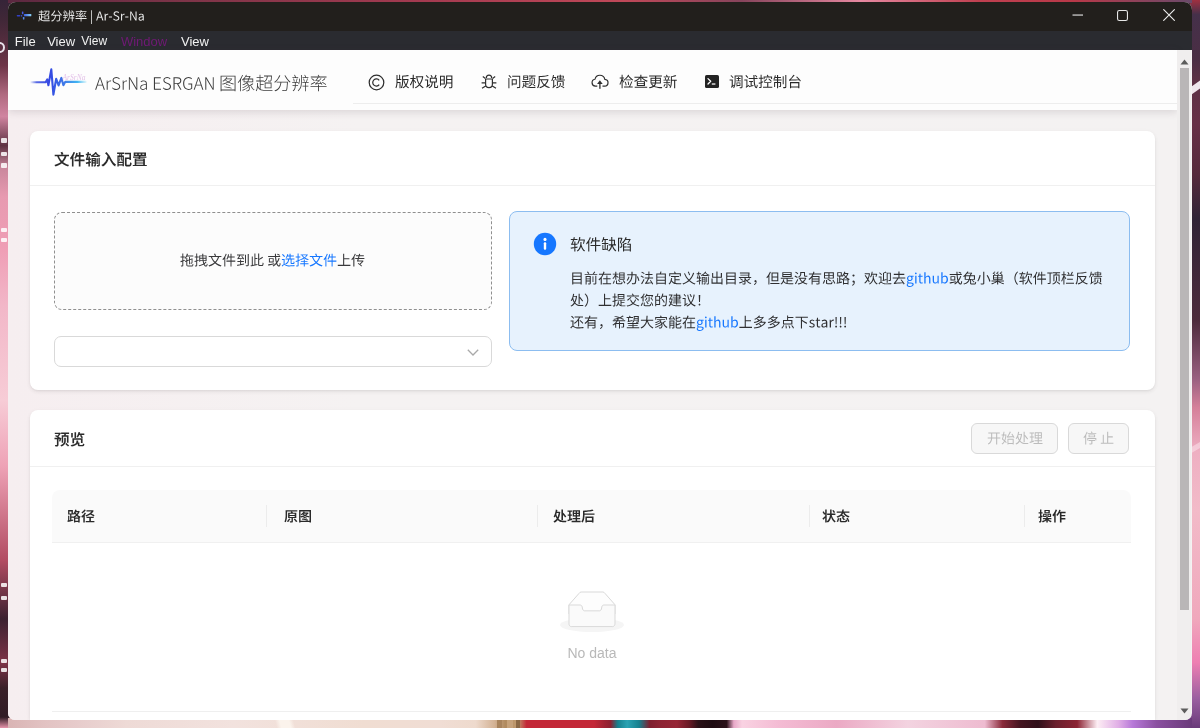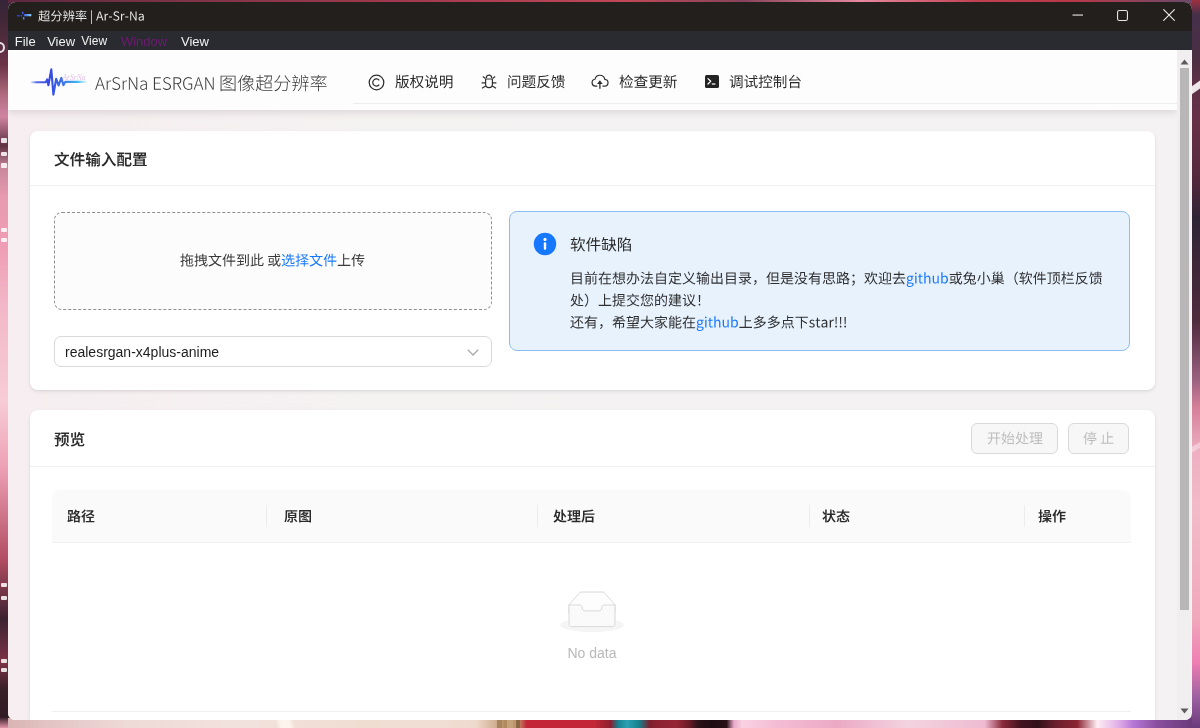--- a/index.html
+++ b/index.html
@@ -167,21 +167,20 @@
       <div class="abs" style="left:30px;top:185px;width:1125px;height:1px;background:#f0f0f0"></div>
       <div class="abs" style="left:54px;top:212px;width:438px;height:98px;background:#fcfcfc;border:1px dashed #8f8f8f;border-radius:8px"></div>
       <svg style="position:absolute;left:180.4px;top:250.1px;overflow:visible" width="187.1" height="21.0">
         <g transform="translate(0,15.4)">
           <path transform="translate(0.0,0)" fill="#3a3a3c" d="M0.4 -4.3Q1.2 -4.5 2.4 -4.8Q3.5 -5.2 4.7 -5.6L4.9 -4.6Q3.8 -4.3 2.7 -3.9Q1.6 -3.5 0.7 -3.2ZM0.5 -8.9H4.8V-8H0.5ZM2.3 -11.8H3.3V-0.2Q3.3 0.2 3.2 0.5Q3.1 0.7 2.9 0.9Q2.6 1 2.2 1Q1.7 1.1 1.1 1.1Q1.1 0.9 1 0.6Q0.9 0.3 0.8 0.1Q1.2 0.1 1.6 0.1Q2 0.1 2.1 0.1Q2.2 0.1 2.3 0Q2.3 -0 2.3 -0.2ZM6.6 -9.8H13.3V-8.8H6.6ZM9 -8.4H9.9V-1.2H9ZM6.9 -11.8 8 -11.5Q7.7 -10.6 7.3 -9.7Q6.9 -8.7 6.4 -8Q5.9 -7.2 5.4 -6.6Q5.3 -6.6 5.1 -6.8Q4.9 -6.9 4.8 -7Q4.6 -7.1 4.5 -7.2Q5.3 -8 5.9 -9.2Q6.6 -10.4 6.9 -11.8ZM4.9 -4.3 11.8 -7 12.1 -6.1 5.2 -3.5ZM6.3 -7.3H7.3V-0.6Q7.3 -0.3 7.3 -0.2Q7.4 -0 7.6 0Q7.9 0.1 8.3 0.1Q8.5 0.1 8.8 0.1Q9.1 0.1 9.5 0.1Q9.9 0.1 10.3 0.1Q10.8 0.1 11.1 0.1Q11.4 0.1 11.6 0.1Q12 0.1 12.2 -0Q12.3 -0.2 12.4 -0.5Q12.5 -0.8 12.5 -1.5Q12.7 -1.4 13 -1.3Q13.2 -1.2 13.4 -1.1Q13.4 -0.3 13.2 0.2Q13 0.6 12.7 0.8Q12.3 1 11.7 1Q11.5 1 11.2 1Q10.9 1 10.4 1Q10 1 9.5 1Q9.1 1 8.7 1Q8.4 1 8.3 1Q7.5 1 7.1 0.9Q6.6 0.7 6.5 0.4Q6.3 0 6.3 -0.6ZM11.6 -6.8H11.5L11.7 -7L11.9 -7.2L12.6 -6.9L12.5 -6.7Q12.5 -6 12.5 -5.4Q12.5 -4.7 12.5 -4.1Q12.5 -3.6 12.5 -3.2Q12.5 -2.8 12.4 -2.6Q12.4 -2.3 12.2 -2.1Q12.1 -1.9 11.8 -1.8Q11.5 -1.7 11.2 -1.7Q10.9 -1.7 10.6 -1.7Q10.6 -1.9 10.6 -2.2Q10.5 -2.4 10.4 -2.6Q10.6 -2.6 10.9 -2.6Q11.1 -2.6 11.2 -2.6Q11.3 -2.6 11.4 -2.7Q11.5 -2.7 11.5 -2.9Q11.5 -3 11.6 -3.5Q11.6 -4.1 11.6 -4.9Q11.6 -5.8 11.6 -6.8ZM14.5 -4.3Q15.3 -4.5 16.4 -4.9Q17.5 -5.2 18.6 -5.6L18.7 -4.6Q17.7 -4.3 16.7 -3.9Q15.6 -3.6 14.7 -3.3ZM14.7 -8.9H18.7V-8H14.7ZM16.2 -11.8H17.2V-0.1Q17.2 0.3 17.1 0.5Q17 0.8 16.8 0.9Q16.5 1 16.1 1.1Q15.7 1.1 15.1 1.1Q15.1 0.9 15 0.6Q14.9 0.3 14.8 0.1Q15.2 0.1 15.6 0.1Q15.9 0.1 16 0.1Q16.2 0.1 16.2 -0.1ZM19.7 -10H26.6V-4.3H19.7V-5.2H25.6V-9.1H19.7ZM19.2 -10H20.2V-3.6H19.2ZM19.7 -7.6H26.1V-6.7H19.7ZM22.2 -11.7H23.3Q23.3 -9.7 23.4 -7.9Q23.4 -6.1 23.7 -4.6Q23.9 -3.1 24.2 -2.1Q24.6 -1 25.1 -0.5Q25.5 0.1 26.1 0.1Q26.4 0.1 26.6 -0.3Q26.7 -0.8 26.8 -2Q26.9 -1.8 27.2 -1.7Q27.4 -1.5 27.6 -1.5Q27.5 -0.5 27.3 0.1Q27.2 0.7 26.9 0.9Q26.6 1.1 26 1.1Q25.1 1.1 24.5 0.5Q23.9 -0.2 23.4 -1.4Q23 -2.5 22.7 -4.1Q22.5 -5.7 22.4 -7.7Q22.2 -9.6 22.2 -11.7ZM25.6 -3.9 26.6 -3.5Q25.9 -2.4 24.7 -1.5Q23.5 -0.7 22.1 -0.1Q20.7 0.5 19.2 0.9Q19.2 0.8 19.1 0.6Q19 0.5 18.9 0.3Q18.7 0.1 18.6 0Q20.1 -0.3 21.4 -0.9Q22.8 -1.4 23.9 -2.1Q25 -2.9 25.6 -3.9ZM38.1 -8.8 39.2 -8.5Q38.3 -6 37 -4.1Q35.6 -2.3 33.6 -1Q31.7 0.3 29.2 1.1Q29.1 1 29 0.8Q28.9 0.6 28.7 0.4Q28.6 0.2 28.5 0.1Q31 -0.6 32.9 -1.8Q34.7 -3 36 -4.7Q37.4 -6.4 38.1 -8.8ZM31.8 -8.8Q32.6 -6.6 33.9 -4.8Q35.3 -3.1 37.2 -1.8Q39.1 -0.6 41.5 0.1Q41.4 0.2 41.3 0.3Q41.2 0.5 41 0.7Q40.9 0.9 40.8 1Q38.3 0.3 36.4 -1Q34.5 -2.3 33.1 -4.2Q31.7 -6.1 30.8 -8.4ZM28.7 -9.3H41.4V-8.3H28.7ZM33.9 -11.5 35 -11.9Q35.3 -11.4 35.7 -10.7Q36 -10.1 36.1 -9.7L35 -9.3Q34.8 -9.8 34.5 -10.4Q34.2 -11 33.9 -11.5ZM50.5 -11.6H51.5V1.1H50.5ZM48 -11.1 49.1 -10.9Q48.9 -9.9 48.6 -8.9Q48.3 -8 48 -7.2Q47.6 -6.4 47.2 -5.7Q47.1 -5.8 47 -5.9Q46.8 -6 46.6 -6.1Q46.5 -6.2 46.3 -6.3Q46.7 -6.8 47.1 -7.6Q47.4 -8.4 47.6 -9.3Q47.9 -10.1 48 -11.1ZM48.2 -8.9H54.7V-7.9H47.9ZM46.4 -4.8H55.3V-3.7H46.4ZM45.7 -11.7 46.7 -11.4Q46.3 -10.2 45.7 -9.1Q45.1 -7.9 44.5 -6.9Q43.8 -5.9 43 -5.1Q43 -5.2 42.9 -5.4Q42.8 -5.6 42.7 -5.8Q42.5 -6 42.4 -6.1Q43.1 -6.8 43.7 -7.7Q44.3 -8.6 44.9 -9.6Q45.4 -10.6 45.7 -11.7ZM44.3 -8.1 45.3 -9.1 45.3 -9.1V1.1H44.3ZM57.4 -4.4H63.9V-3.5H57.4ZM60.1 -6H61.1V-0.5H60.1ZM56.9 -0.6Q57.8 -0.7 58.9 -0.9Q60.1 -1.1 61.4 -1.4Q62.7 -1.6 64.1 -1.9L64.1 -0.9Q62.9 -0.7 61.6 -0.5Q60.3 -0.2 59.2 0Q58 0.2 57.1 0.4ZM57 -10.8H64.2V-9.9H57ZM61.3 -9 62.1 -9.5Q62.5 -9 62.9 -8.4Q63.3 -7.9 63.6 -7.4Q64 -6.8 64.2 -6.4L63.4 -5.9Q63.2 -6.3 62.8 -6.8Q62.5 -7.4 62.1 -8Q61.7 -8.5 61.3 -9ZM65 -10.6H66V-2.1H65ZM67.7 -11.5H68.8V-0.5Q68.8 -0 68.6 0.2Q68.5 0.5 68.2 0.6Q67.9 0.7 67.3 0.8Q66.8 0.8 66 0.8Q66 0.6 65.8 0.3Q65.7 -0 65.6 -0.2Q66.2 -0.2 66.7 -0.2Q67.3 -0.2 67.4 -0.2Q67.6 -0.2 67.7 -0.3Q67.7 -0.3 67.7 -0.5ZM57.7 -6.2Q57.6 -6.3 57.6 -6.4Q57.5 -6.6 57.5 -6.8Q57.4 -7 57.3 -7.1Q57.5 -7.2 57.6 -7.3Q57.8 -7.5 58 -7.8Q58.1 -7.9 58.4 -8.4Q58.7 -8.8 59 -9.4Q59.3 -10 59.5 -10.6L60.5 -10.2Q60.2 -9.6 59.9 -8.9Q59.5 -8.3 59.1 -7.7Q58.7 -7.2 58.3 -6.7V-6.7Q58.3 -6.7 58.2 -6.6Q58.1 -6.6 58 -6.5Q57.9 -6.4 57.8 -6.3Q57.7 -6.2 57.7 -6.2ZM57.7 -6.2 57.6 -6.9 58.2 -7.2 62.9 -7.6Q63 -7.4 63.1 -7.2Q63.3 -7 63.4 -6.8Q61.9 -6.7 61 -6.6Q60 -6.5 59.4 -6.4Q58.8 -6.4 58.4 -6.3Q58.1 -6.3 57.9 -6.2Q57.8 -6.2 57.7 -6.2ZM74.7 -7.4H77.4V-6.4H74.7ZM74.4 -11.8H75.4V-0.5L74.4 -0.4ZM71.8 -8.9H72.8V-0.1L71.8 -0ZM70.6 -0.2Q71.5 -0.3 72.6 -0.5Q73.7 -0.7 74.9 -0.9Q76.2 -1.1 77.4 -1.4L77.5 -0.3Q76.3 -0.1 75.1 0.1Q73.9 0.3 72.8 0.6Q71.7 0.8 70.8 0.9ZM82.2 -8.7 83.1 -7.9Q82.5 -7.4 81.8 -7Q81.1 -6.6 80.3 -6.2Q79.6 -5.7 78.8 -5.4Q78.8 -5.6 78.7 -5.8Q78.5 -6.1 78.4 -6.2Q79.1 -6.6 79.8 -7Q80.5 -7.4 81.2 -7.9Q81.8 -8.3 82.2 -8.7ZM78.1 -11.8H79.2V-1.2Q79.2 -0.7 79.4 -0.5Q79.5 -0.4 79.9 -0.4Q80 -0.4 80.3 -0.4Q80.5 -0.4 80.9 -0.4Q81.2 -0.4 81.4 -0.4Q81.7 -0.4 81.8 -0.4Q82.1 -0.4 82.3 -0.6Q82.4 -0.8 82.5 -1.3Q82.6 -1.9 82.6 -2.9Q82.8 -2.7 83.1 -2.6Q83.4 -2.4 83.6 -2.4Q83.5 -1.3 83.4 -0.6Q83.2 0.1 82.9 0.4Q82.6 0.7 81.9 0.7Q81.8 0.7 81.5 0.7Q81.2 0.7 80.9 0.7Q80.5 0.7 80.2 0.7Q79.9 0.7 79.8 0.7Q79.1 0.7 78.8 0.5Q78.4 0.3 78.3 -0.1Q78.1 -0.5 78.1 -1.3ZM94.9 -11.7H96Q96 -10.1 96.1 -8.6Q96.2 -7.2 96.4 -5.8Q96.6 -4.5 96.8 -3.4Q97.1 -2.4 97.5 -1.6Q97.8 -0.8 98.2 -0.4Q98.6 0 99 0Q99.3 0 99.5 -0.6Q99.6 -1.2 99.7 -2.6Q99.9 -2.4 100.1 -2.2Q100.4 -2.1 100.6 -2Q100.5 -0.8 100.3 -0.1Q100.1 0.6 99.8 0.9Q99.5 1.1 98.9 1.1Q98.2 1.1 97.7 0.6Q97.1 0.2 96.7 -0.7Q96.2 -1.6 95.9 -2.8Q95.6 -4 95.3 -5.4Q95.1 -6.9 95 -8.5Q94.9 -10.1 94.9 -11.7ZM96.8 -11.1 97.4 -11.7Q97.9 -11.5 98.3 -11.3Q98.8 -11 99.2 -10.8Q99.6 -10.5 99.9 -10.3L99.2 -9.5Q99 -9.8 98.6 -10.1Q98.2 -10.3 97.7 -10.6Q97.3 -10.9 96.8 -11.1ZM98.6 -7.5 99.7 -7.2Q98.8 -4.4 97.2 -2.3Q95.6 -0.2 93.4 1.1Q93.3 1 93.2 0.9Q93 0.7 92.9 0.6Q92.7 0.4 92.6 0.3Q94.8 -0.9 96.3 -2.9Q97.8 -4.8 98.6 -7.5ZM88.1 -9.5H100.2V-8.5H88.1ZM88 -0.9Q88.8 -1.1 89.8 -1.3Q90.8 -1.5 91.9 -1.7Q93.1 -1.9 94.2 -2.2L94.3 -1.2Q93.2 -0.9 92.1 -0.7Q91 -0.5 90 -0.2Q89 -0 88.2 0.2ZM89.9 -6.3V-3.9H92.7V-6.3ZM88.9 -7.2H93.7V-3H88.9Z"></path>
           <path transform="translate(101.1,0)" fill="#1677ff" d="M4.5 -6.9H13.3V-5.9H4.5ZM6.1 -9.8H12.7V-8.9H6.1ZM8.4 -11.7H9.5V-6.4H8.4ZM6.3 -11.3 7.2 -11.1Q7 -10.1 6.5 -9.1Q6 -8.1 5.5 -7.5Q5.4 -7.6 5.2 -7.7Q5 -7.8 4.9 -7.9Q4.7 -8 4.6 -8Q5.1 -8.7 5.6 -9.5Q6 -10.4 6.3 -11.3ZM9.5 -6.4H10.5V-2.7Q10.5 -2.4 10.6 -2.4Q10.7 -2.3 10.9 -2.3Q11 -2.3 11.1 -2.3Q11.3 -2.3 11.5 -2.3Q11.7 -2.3 11.8 -2.3Q12 -2.3 12.1 -2.3Q12.2 -2.3 12.3 -2.4Q12.4 -2.5 12.4 -2.9Q12.5 -3.2 12.5 -3.9Q12.6 -3.9 12.8 -3.8Q12.9 -3.7 13.1 -3.6Q13.3 -3.6 13.4 -3.5Q13.4 -2.6 13.3 -2.2Q13.1 -1.7 12.9 -1.5Q12.6 -1.3 12.2 -1.3Q12.1 -1.3 11.9 -1.3Q11.7 -1.3 11.5 -1.3Q11.3 -1.3 11.1 -1.3Q10.9 -1.3 10.8 -1.3Q10.3 -1.3 10 -1.4Q9.7 -1.5 9.6 -1.8Q9.5 -2.1 9.5 -2.7ZM7.1 -6.4H8.1Q8 -5.4 7.8 -4.6Q7.6 -3.9 7.3 -3.2Q6.9 -2.6 6.3 -2Q5.7 -1.5 4.7 -1.2Q4.7 -1.3 4.6 -1.5Q4.5 -1.6 4.3 -1.8Q4.2 -1.9 4.1 -2Q5 -2.3 5.5 -2.7Q6 -3.2 6.4 -3.7Q6.7 -4.3 6.8 -4.9Q7 -5.6 7.1 -6.4ZM0.9 -10.7 1.6 -11.3Q2.1 -11 2.5 -10.6Q2.9 -10.2 3.3 -9.8Q3.7 -9.4 3.9 -9L3 -8.4Q2.8 -8.7 2.5 -9.1Q2.1 -9.5 1.7 -10Q1.3 -10.4 0.9 -10.7ZM3.5 -6.4V-1H2.5V-5.4H0.8V-6.4ZM3.4 -1.4Q3.8 -1.4 4.1 -1.2Q4.4 -1 4.9 -0.6Q5.5 -0.3 6.4 -0.1Q7.3 -0 8.4 -0Q9.2 -0 10.1 -0.1Q11.1 -0.1 11.9 -0.2Q12.8 -0.2 13.5 -0.3Q13.5 -0.2 13.4 0Q13.3 0.3 13.3 0.5Q13.2 0.7 13.2 0.8Q12.8 0.8 12.2 0.9Q11.6 0.9 10.9 0.9Q10.2 0.9 9.6 0.9Q8.9 1 8.4 1Q7.2 1 6.3 0.8Q5.4 0.7 4.7 0.3Q4.3 0 4 -0.2Q3.6 -0.5 3.4 -0.5Q3.1 -0.5 2.8 -0.3Q2.5 -0 2.1 0.3Q1.7 0.7 1.3 1.1L0.6 0.2Q1.1 -0.2 1.6 -0.6Q2.1 -1 2.6 -1.2Q3 -1.4 3.4 -1.4ZM14.5 -4.4Q15.3 -4.6 16.5 -5Q17.7 -5.4 19 -5.8L19.1 -4.8Q18 -4.4 16.8 -4.1Q15.7 -3.7 14.8 -3.4ZM14.6 -8.9H19.2V-8H14.6ZM16.5 -11.8H17.5V-0.2Q17.5 0.3 17.4 0.5Q17.3 0.7 17 0.9Q16.8 1 16.3 1Q15.9 1.1 15.2 1.1Q15.2 0.9 15.1 0.6Q15 0.3 14.9 0.1Q15.4 0.1 15.7 0.1Q16.1 0.1 16.2 0.1Q16.5 0.1 16.5 -0.2ZM19.5 -11H25.9V-10.1H19.5ZM25.7 -11H25.9L26.1 -11.1L26.7 -10.7Q26.2 -9.7 25.4 -8.8Q24.7 -8 23.7 -7.3Q22.7 -6.6 21.7 -6.1Q20.6 -5.6 19.5 -5.3Q19.4 -5.5 19.3 -5.8Q19.1 -6 18.9 -6.2Q20 -6.4 21 -6.9Q22 -7.3 22.9 -7.9Q23.9 -8.5 24.6 -9.2Q25.3 -10 25.7 -10.8ZM21.1 -10.6Q21.7 -9.5 22.7 -8.6Q23.7 -7.7 24.9 -7.1Q26.2 -6.5 27.6 -6.2Q27.5 -6.1 27.4 -5.9Q27.3 -5.8 27.2 -5.6Q27.1 -5.4 27 -5.3Q25.5 -5.7 24.2 -6.4Q23 -7.1 22 -8.1Q21 -9 20.3 -10.3ZM19.8 -4.5H26.4V-3.6H19.8ZM19.1 -2.1H27.4V-1.2H19.1ZM22.7 -5.8H23.7V1.1H22.7ZM38.1 -8.8 39.2 -8.5Q38.3 -6 37 -4.1Q35.6 -2.3 33.6 -1Q31.7 0.3 29.2 1.1Q29.1 1 29 0.8Q28.9 0.6 28.7 0.4Q28.6 0.2 28.5 0.1Q31 -0.6 32.9 -1.8Q34.7 -3 36 -4.7Q37.4 -6.4 38.1 -8.8ZM31.8 -8.8Q32.6 -6.6 33.9 -4.8Q35.3 -3.1 37.2 -1.8Q39.1 -0.6 41.5 0.1Q41.4 0.2 41.3 0.3Q41.2 0.5 41 0.7Q40.9 0.9 40.8 1Q38.3 0.3 36.4 -1Q34.5 -2.3 33.1 -4.2Q31.7 -6.1 30.8 -8.4ZM28.7 -9.3H41.4V-8.3H28.7ZM33.9 -11.5 35 -11.9Q35.3 -11.4 35.7 -10.7Q36 -10.1 36.1 -9.7L35 -9.3Q34.8 -9.8 34.5 -10.4Q34.2 -11 33.9 -11.5ZM50.5 -11.6H51.5V1.1H50.5ZM48 -11.1 49.1 -10.9Q48.9 -9.9 48.6 -8.9Q48.3 -8 48 -7.2Q47.6 -6.4 47.2 -5.7Q47.1 -5.8 47 -5.9Q46.8 -6 46.6 -6.1Q46.5 -6.2 46.3 -6.3Q46.7 -6.8 47.1 -7.6Q47.4 -8.4 47.6 -9.3Q47.9 -10.1 48 -11.1ZM48.2 -8.9H54.7V-7.9H47.9ZM46.4 -4.8H55.3V-3.7H46.4ZM45.7 -11.7 46.7 -11.4Q46.3 -10.2 45.7 -9.1Q45.1 -7.9 44.5 -6.9Q43.8 -5.9 43 -5.1Q43 -5.2 42.9 -5.4Q42.8 -5.6 42.7 -5.8Q42.5 -6 42.4 -6.1Q43.1 -6.8 43.7 -7.7Q44.3 -8.6 44.9 -9.6Q45.4 -10.6 45.7 -11.7ZM44.3 -8.1 45.3 -9.1 45.3 -9.1V1.1H44.3Z"></path>
           <path transform="translate(157.1,0)" fill="#3a3a3c" d="M6.6 -7.2H12.3V-6.2H6.6ZM0.7 -0.6H13.3V0.5H0.7ZM6 -11.6H7.1V-0H6ZM17.7 -11.7 18.7 -11.4Q18.3 -10.2 17.6 -9.1Q17 -7.9 16.3 -6.9Q15.6 -5.9 14.8 -5.1Q14.8 -5.2 14.7 -5.4Q14.6 -5.6 14.5 -5.8Q14.3 -6 14.2 -6.1Q14.9 -6.8 15.6 -7.7Q16.2 -8.6 16.8 -9.6Q17.3 -10.6 17.7 -11.7ZM16.2 -8.1 17.2 -9.1 17.3 -9.1V1.1H16.2ZM20.6 -4.8H25.8V-3.8H20.6ZM25.5 -4.8H25.7L25.8 -4.9L26.6 -4.4Q26.1 -3.9 25.5 -3.2Q24.9 -2.5 24.2 -1.8Q23.6 -1 23 -0.4L22.1 -0.9Q22.7 -1.5 23.3 -2.3Q24 -3 24.6 -3.6Q25.1 -4.3 25.5 -4.7ZM22 -11.7 23.1 -11.5Q22.8 -10.6 22.5 -9.6Q22.3 -8.5 22 -7.5Q21.7 -6.4 21.4 -5.5Q21.1 -4.6 20.9 -3.8H19.8Q20 -4.6 20.3 -5.6Q20.6 -6.5 20.9 -7.6Q21.2 -8.7 21.5 -9.7Q21.8 -10.8 22 -11.7ZM18.9 -10.1H26.7V-9.2H18.9ZM18.1 -7.5H27.3V-6.5H18.1ZM20.6 -1.8 21.3 -2.4Q22 -2 22.7 -1.5Q23.4 -1 24 -0.5Q24.6 -0.1 25 0.3L24.2 1.1Q23.9 0.7 23.2 0.2Q22.6 -0.3 21.9 -0.8Q21.2 -1.3 20.6 -1.8Z"></path>
         </g>
       </svg>
       <div class="abs" style="left:54px;top:336px;width:438px;height:31px;background:#fff;border:1px solid #d9d9d9;border-radius:7px"></div>
-      <div class="abs" style="left:65px;top:344px;width:300px;font-size:14px;line-height:16px;color:#1d1d1d">realesrgan-x4plus-anime</div>
       <svg class="abs" style="left:467px;top:348.5px" width="12" height="7">
         <polyline points="0.8,0.8 6,6 11.2,0.8" fill="none" stroke="#a9a9a9" stroke-width="1.3"></polyline>
       </svg>
       <div class="abs" style="left:509px;top:211px;width:621px;height:140px;background:#e7f2fd;border:1px solid #8cbdf0;border-radius:8px"></div>
       <svg class="abs" style="left:533px;top:232px" width="24" height="24" viewBox="0 0 24 24">
 <circle cx="12" cy="12" r="11.2" fill="#1677ff"></circle>
 <circle cx="12" cy="7.4" r="1.55" fill="#fff"></circle>
 <rect x="10.8" y="10.2" width="2.4" height="7.6" rx="1.1" fill="#fff"></rect>
       </svg>
       <svg style="position:absolute;left:570.0px;top:232.8px;overflow:visible" width="64.4" height="23.4">

